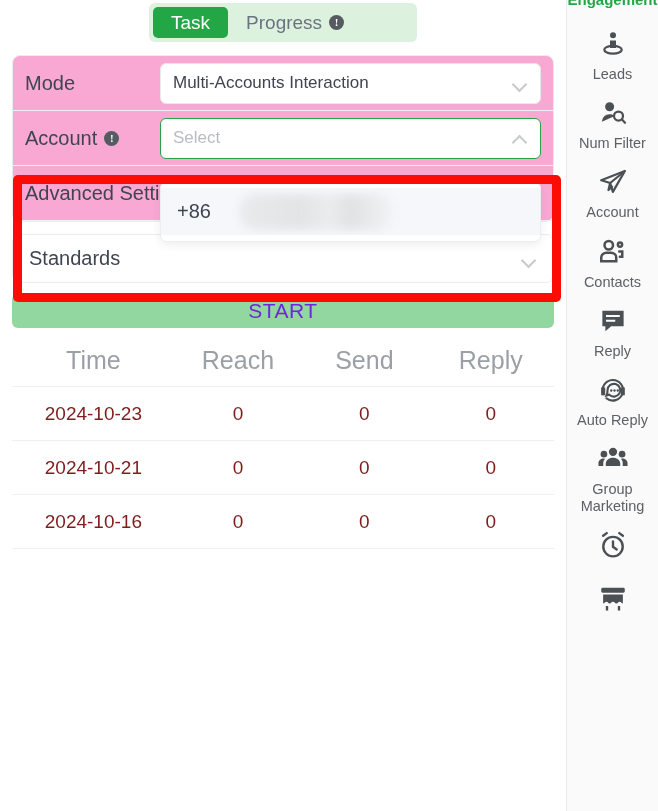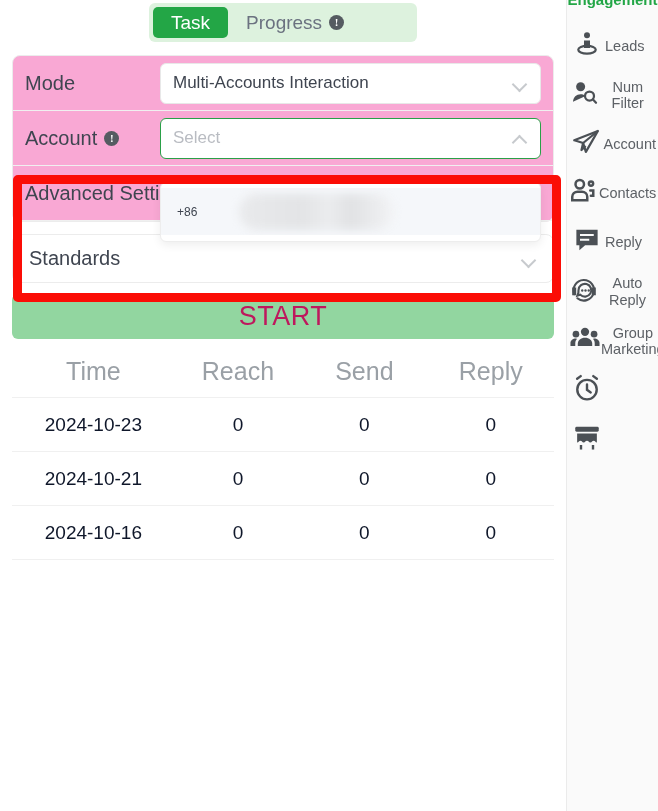--- a/index.html
+++ b/index.html
@@ -117,21 +117,21 @@
     border: 1px solid #ededed;
     border-radius: 6px;
     box-shadow: 0 3px 10px rgba(0,0,0,.07);
     z-index: 40;
     padding: 5px 0 6px;
   }
   .dd-item {
     height: 47px;
     display: flex; align-items: center;
     padding: 0 16px;
-    font-size: 12px;
+    font-size: 20px;
     color: #3f4550;
     background: #f5f7fa;
     cursor: pointer;
     position: relative;
     overflow: hidden;
   }
   .dd-blur {
     position: absolute;
     left: 78px; top: 6px;
     width: 155px; height: 36px;
@@ -163,44 +163,44 @@
     font-size: 20px;
     color: #3f4550;
     cursor: pointer;
     background: #fff;
   }
   .standards .val { flex: 1; }
 
   
   .start-btn {
     margin-top: 11px;
-    height: 45px;
+    height: 34px;
     background: #92d6a0;
     border-radius: 6px;
     display: flex; align-items: center; justify-content: center;
-    color: #be185d;
-    font-size: 27px;
+    color: #6d28d9;
+    font-size: 21px;
     letter-spacing: .5px;
     cursor: pointer;
     border: none;
     width: 100%;
     font-family: "Liberation Sans", sans-serif;
   }
 
   
   .tbl { margin-top: 18px; width: 100%; border-collapse: collapse; }
   .tbl th {
     font-size: 25px; font-weight: normal;
     color: #9aa0a6;
     padding: 0 0 11px 0;
     text-align: center;
   }
   .tbl td {
     font-size: 19px;
-    color: #0f172a;
+    color: #7f1d1d;
     text-align: center;
     height: 54px;
     border-top: 1px solid #f0f0f0;
   }
   .tbl tbody tr:last-child td { border-bottom: 1px solid #f0f0f0; }
   .tbl .c-time { width: 30%; }
   .tbl .c-n { width: 23.3%; }
 
   
   .sidebar {
@@ -212,21 +212,21 @@
   }
   .sb-head {
     position: absolute; top: -9px; left: 0; right: 0;
     text-align: center;
     font-size: 15px; font-weight: bold;
     color: #22a646;
     white-space: nowrap;
   }
   .sb-list { padding-top: 19px; }
   .sb-item {
-    display: flex; flex-direction: row; align-items: center;
+    display: flex; flex-direction: column; align-items: center;
     padding: 7px 2px 6px;
     cursor: pointer;
   }
   .sb-ico {
     width: 36px; height: 36px;
     display: flex; align-items: center; justify-content: center;
     color: #4b5055;
   }
   .sb-ico svg { display: block; }
   .sb-lbl {

